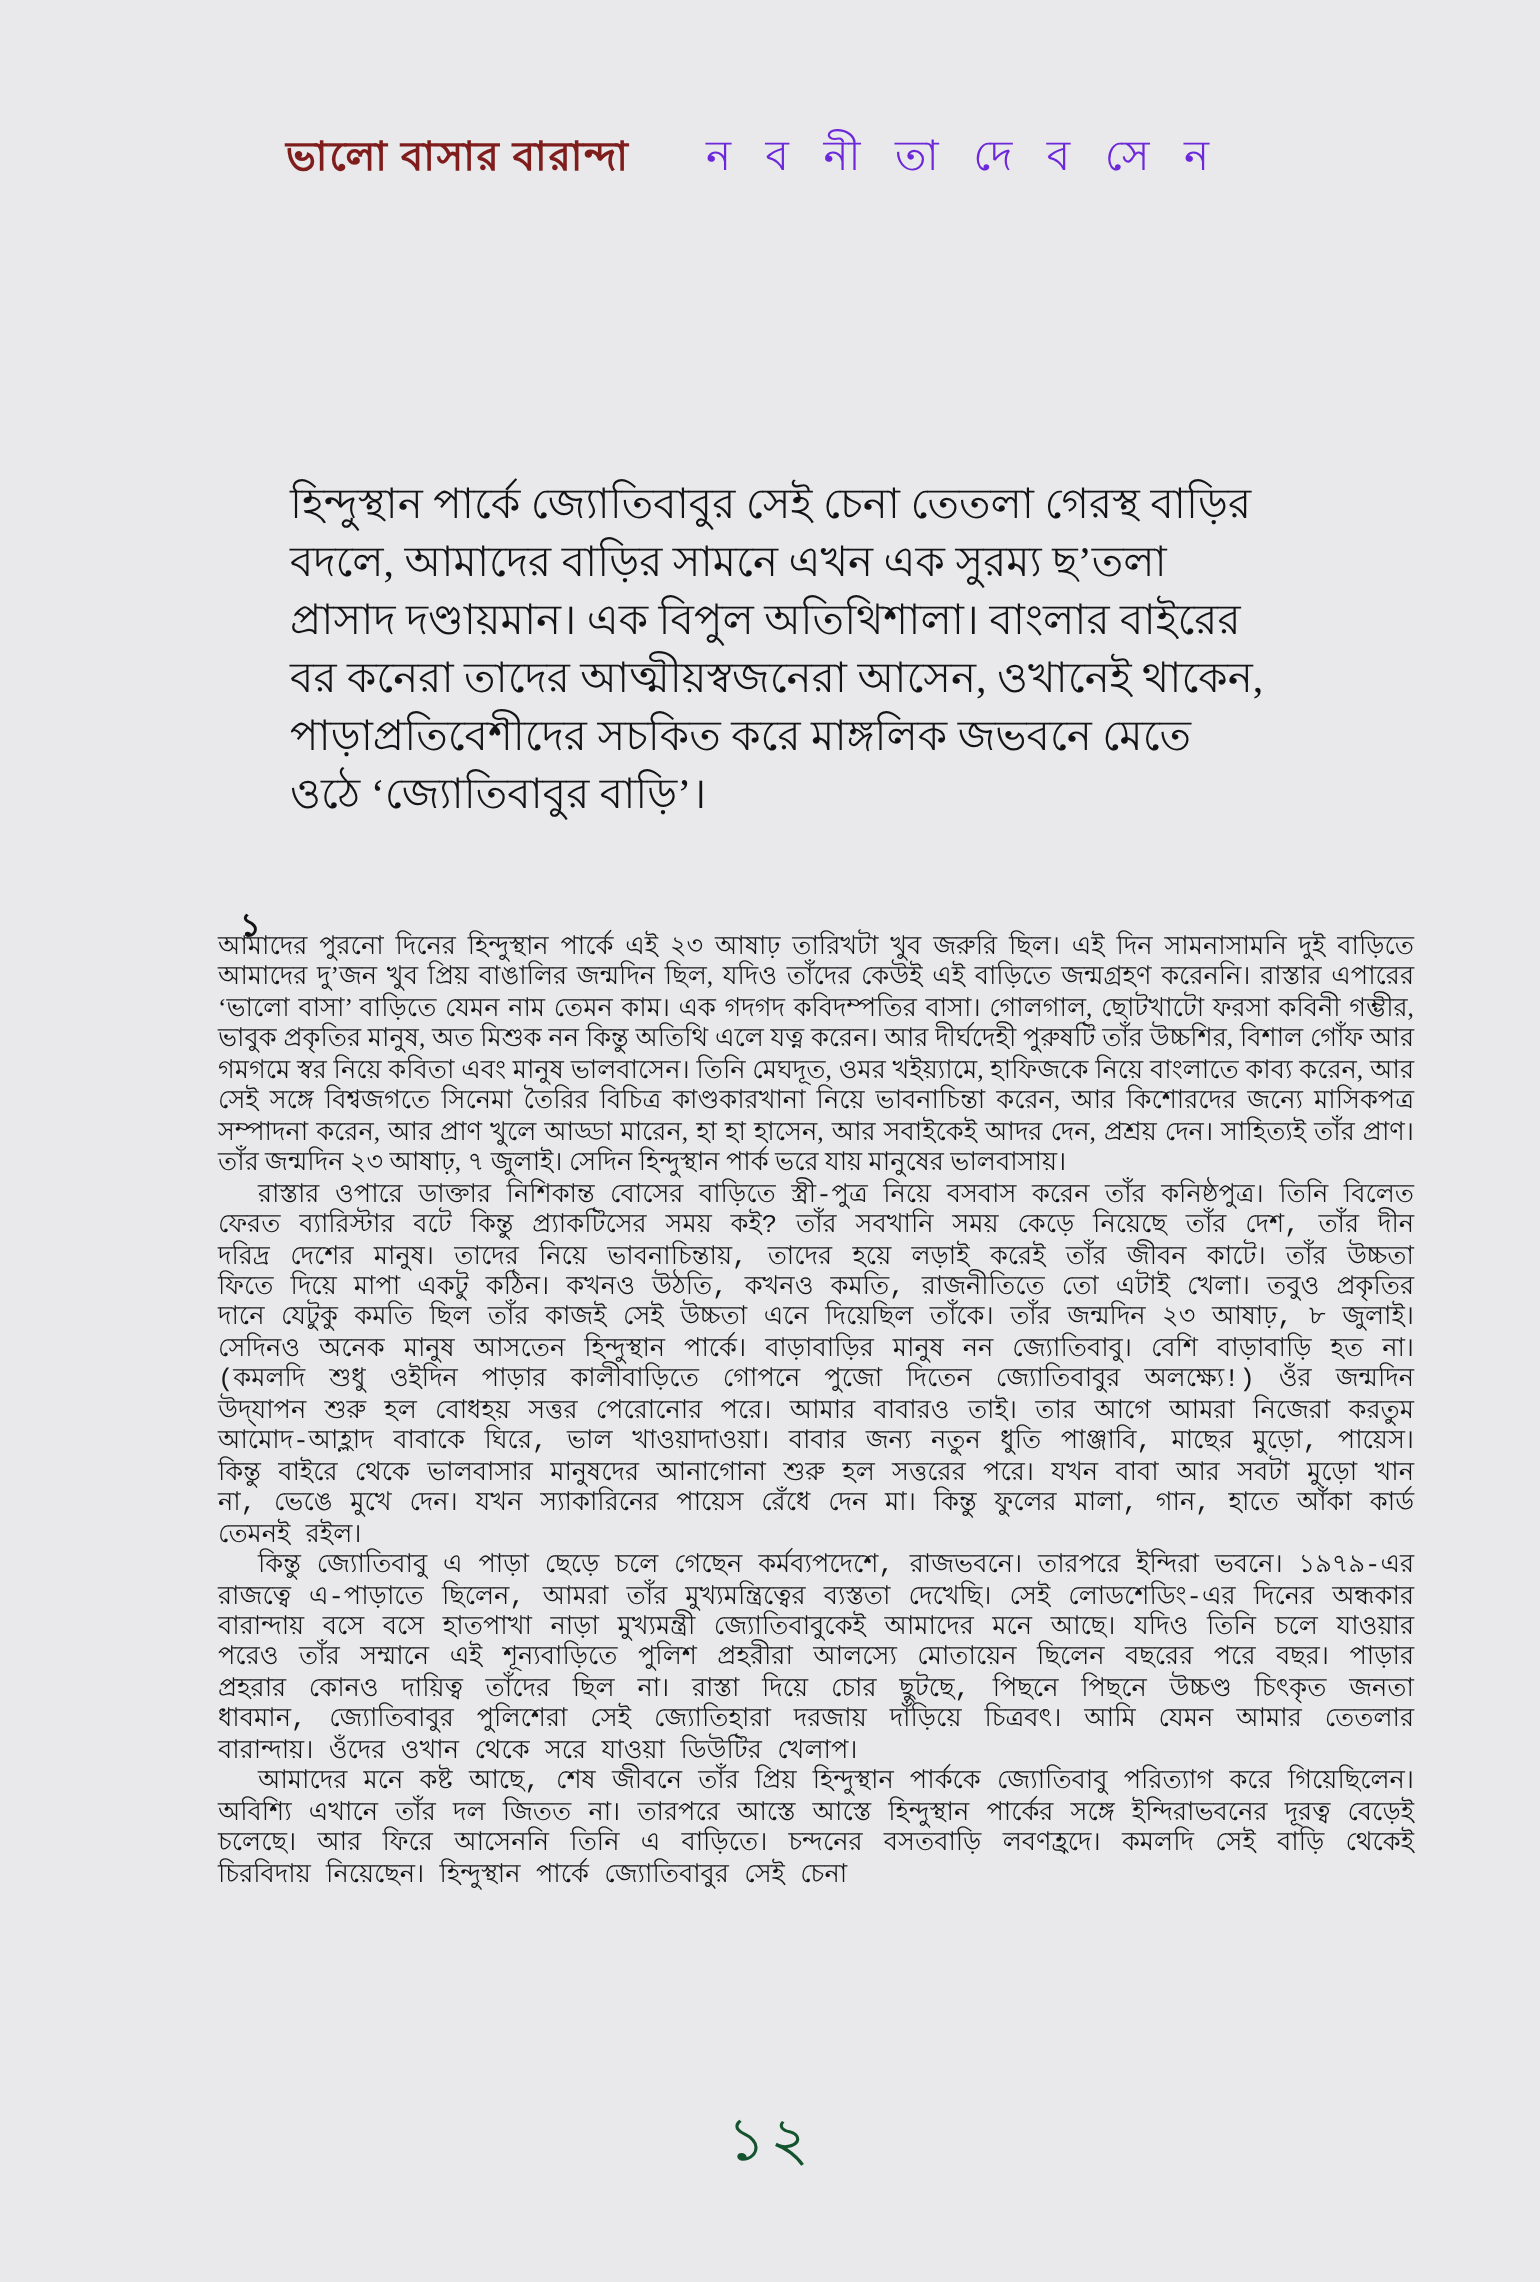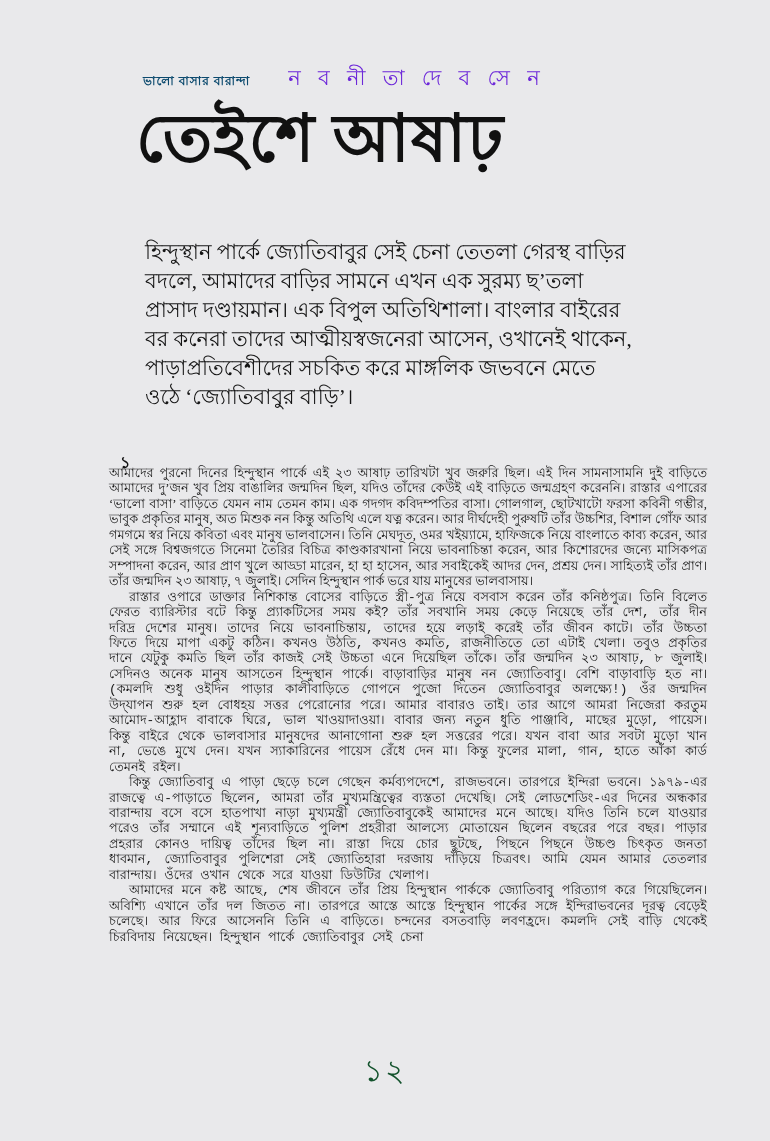--- a/index.html
+++ b/index.html
@@ -20,22 +20,22 @@
     position:absolute;
     left:143px;
     top:62px;
     width:520px;
     display:flex;
     align-items:baseline;
     gap:38px;
     white-space:nowrap;
   }
   .red-label{
-    color:#0c4a6e;
-    font-size:12px;
+    color:#7f1d1d;
+    font-size:20px;
     font-weight:bold;
     letter-spacing:1px;
   }
   .author-name{
     color:#6d28d9;
     font-size:21px;
     letter-spacing:6px;
   }
   .article-title{
     position:absolute;
@@ -107,21 +107,20 @@
 </head>
 <body>
 
 <div class="page">
 
   <div class="header-row">
     <span class="red-label">ভালো বাসার বারান্দা</span>
     <span class="author-name">ন ব নী তা  দে ব  সে ন</span>
   </div>
 
-  <div class="article-title">তেইশে আষাঢ়</div>
 
   <div class="lead">হিন্দুস্থান পার্কে জ্যোতিবাবুর সেই চেনা তেতলা গেরস্থ বাড়ির বদলে, আমাদের বাড়ির সামনে এখন এক সুরম্য ছ’তলা প্রাসাদ দণ্ডায়মান। এক বিপুল অতিথিশালা। বাংলার বাইরের বর কনেরা তাদের আত্মীয়স্বজনেরা আসেন, ওখানেই থাকেন, পাড়াপ্রতিবেশীদের সচকিত করে মাঙ্গলিক জভবনে মেতে ওঠে ‘জ্যোতিবাবুর বাড়ি’।</div>
 
   <div class="section-mark">১</div>
 
   <div class="body-block">
     <p>আমাদের পুরনো দিনের হিন্দুস্থান পার্কে এই ২৩ আষাঢ় তারিখটা খুব জরুরি ছিল। এই দিন সামনাসামনি দুই বাড়িতে আমাদের দু’জন খুব প্রিয় বাঙালির জন্মদিন ছিল, যদিও তাঁদের কেউই এই বাড়িতে জন্মগ্রহণ করেননি। রাস্তার এপারের ‘ভালো বাসা’ বাড়িতে যেমন নাম তেমন কাম। এক গদগদ কবিদম্পতির বাসা। গোলগাল, ছোটখাটো ফরসা কবিনী গম্ভীর, ভাবুক প্রকৃতির মানুষ, অত মিশুক নন কিন্তু অতিথি এলে যত্ন করেন। আর দীর্ঘদেহী পুরুষটি তাঁর উচ্চশির, বিশাল গোঁফ আর গমগমে স্বর নিয়ে কবিতা এবং মানুষ ভালবাসেন। তিনি মেঘদূত, ওমর খইয়্যামে, হাফিজকে নিয়ে বাংলাতে কাব্য করেন, আর সেই সঙ্গে বিশ্বজগতে সিনেমা তৈরির বিচিত্র কাণ্ডকারখানা নিয়ে ভাবনাচিন্তা করেন, আর কিশোরদের জন্যে মাসিকপত্র সম্পাদনা করেন, আর প্রাণ খুলে আড্ডা মারেন, হা হা হাসেন, আর সবাইকেই আদর দেন, প্রশ্রয় দেন। সাহিত্যই তাঁর প্রাণ। তাঁর জন্মদিন ২৩ আষাঢ়, ৭ জুলাই। সেদিন হিন্দুস্থান পার্ক ভরে যায় মানুষের ভালবাসায়।</p>
     <p class="indent">রাস্তার ওপারে ডাক্তার নিশিকান্ত বোসের বাড়িতে স্ত্রী-পুত্র নিয়ে বসবাস করেন তাঁর কনিষ্ঠপুত্র। তিনি বিলেত ফেরত ব্যারিস্টার বটে কিন্তু প্র্যাকটিসের সময় কই? তাঁর সবখানি সময় কেড়ে নিয়েছে তাঁর দেশ, তাঁর দীন দরিদ্র দেশের মানুষ। তাদের নিয়ে ভাবনাচিন্তায়, তাদের হয়ে লড়াই করেই তাঁর জীবন কাটে। তাঁর উচ্চতা ফিতে দিয়ে মাপা একটু কঠিন। কখনও উঠতি, কখনও কমতি, রাজনীতিতে তো এটাই খেলা। তবুও প্রকৃতির দানে যেটুকু কমতি ছিল তাঁর কাজই সেই উচ্চতা এনে দিয়েছিল তাঁকে। তাঁর জন্মদিন ২৩ আষাঢ়, ৮ জুলাই। সেদিনও অনেক মানুষ আসতেন হিন্দুস্থান পার্কে। বাড়াবাড়ির মানুষ নন জ্যোতিবাবু। বেশি বাড়াবাড়ি হত না। (কমলদি শুধু ওইদিন পাড়ার কালীবাড়িতে গোপনে পুজো দিতেন জ্যোতিবাবুর অলক্ষ্যে!) ওঁর জন্মদিন উদ্‌যাপন শুরু হল বোধহয় সত্তর পেরোনোর পরে। আমার বাবারও তাই। তার আগে আমরা নিজেরা করতুম আমোদ-আহ্লাদ বাবাকে ঘিরে, ভাল খাওয়াদাওয়া। বাবার জন্য নতুন ধুতি পাঞ্জাবি, মাছের মুড়ো, পায়েস। কিন্তু বাইরে থেকে ভালবাসার মানুষদের আনাগোনা শুরু হল সত্তরের পরে। যখন বাবা আর সবটা মুড়ো খান না, ভেঙে মুখে দেন। যখন স্যাকারিনের পায়েস রেঁধে দেন মা। কিন্তু ফুলের মালা, গান, হাতে আঁকা কার্ড তেমনই রইল।</p>
     <p class="indent">কিন্তু জ্যোতিবাবু এ পাড়া ছেড়ে চলে গেছেন কর্মব্যপদেশে, রাজভবনে। তারপরে ইন্দিরা ভবনে। ১৯৭৯-এর রাজত্বে এ-পাড়াতে ছিলেন, আমরা তাঁর মুখ্যমন্ত্রিত্বের ব্যস্ততা দেখেছি। সেই লোডশেডিং-এর দিনের অন্ধকার বারান্দায় বসে বসে হাতপাখা নাড়া মুখ্যমন্ত্রী জ্যোতিবাবুকেই আমাদের মনে আছে। যদিও তিনি চলে যাওয়ার পরেও তাঁর সম্মানে এই শূন্যবাড়িতে পুলিশ প্রহরীরা আলস্যে মোতায়েন ছিলেন বছরের পরে বছর। পাড়ার প্রহরার কোনও দায়িত্ব তাঁদের ছিল না। রাস্তা দিয়ে চোর ছুটছে, পিছনে পিছনে উচ্চণ্ড চিৎকৃত জনতা ধাবমান, জ্যোতিবাবুর পুলিশেরা সেই জ্যোতিহারা দরজায় দাঁড়িয়ে চিত্রবৎ। আমি যেমন আমার তেতলার বারান্দায়। ওঁদের ওখান থেকে সরে যাওয়া ডিউটির খেলাপ।</p>
     <p class="indent">আমাদের মনে কষ্ট আছে, শেষ জীবনে তাঁর প্রিয় হিন্দুস্থান পার্ককে জ্যোতিবাবু পরিত্যাগ করে গিয়েছিলেন। অবিশ্যি এখানে তাঁর দল জিতত না। তারপরে আস্তে আস্তে হিন্দুস্থান পার্কের সঙ্গে ইন্দিরাভবনের দূরত্ব বেড়েই চলেছে। আর ফিরে আসেননি তিনি এ বাড়িতে। চন্দনের বসতবাড়ি লবণহ্রদে। কমলদি সেই বাড়ি থেকেই চিরবিদায় নিয়েছেন। হিন্দুস্থান পার্কে জ্যোতিবাবুর সেই চেনা</p>

